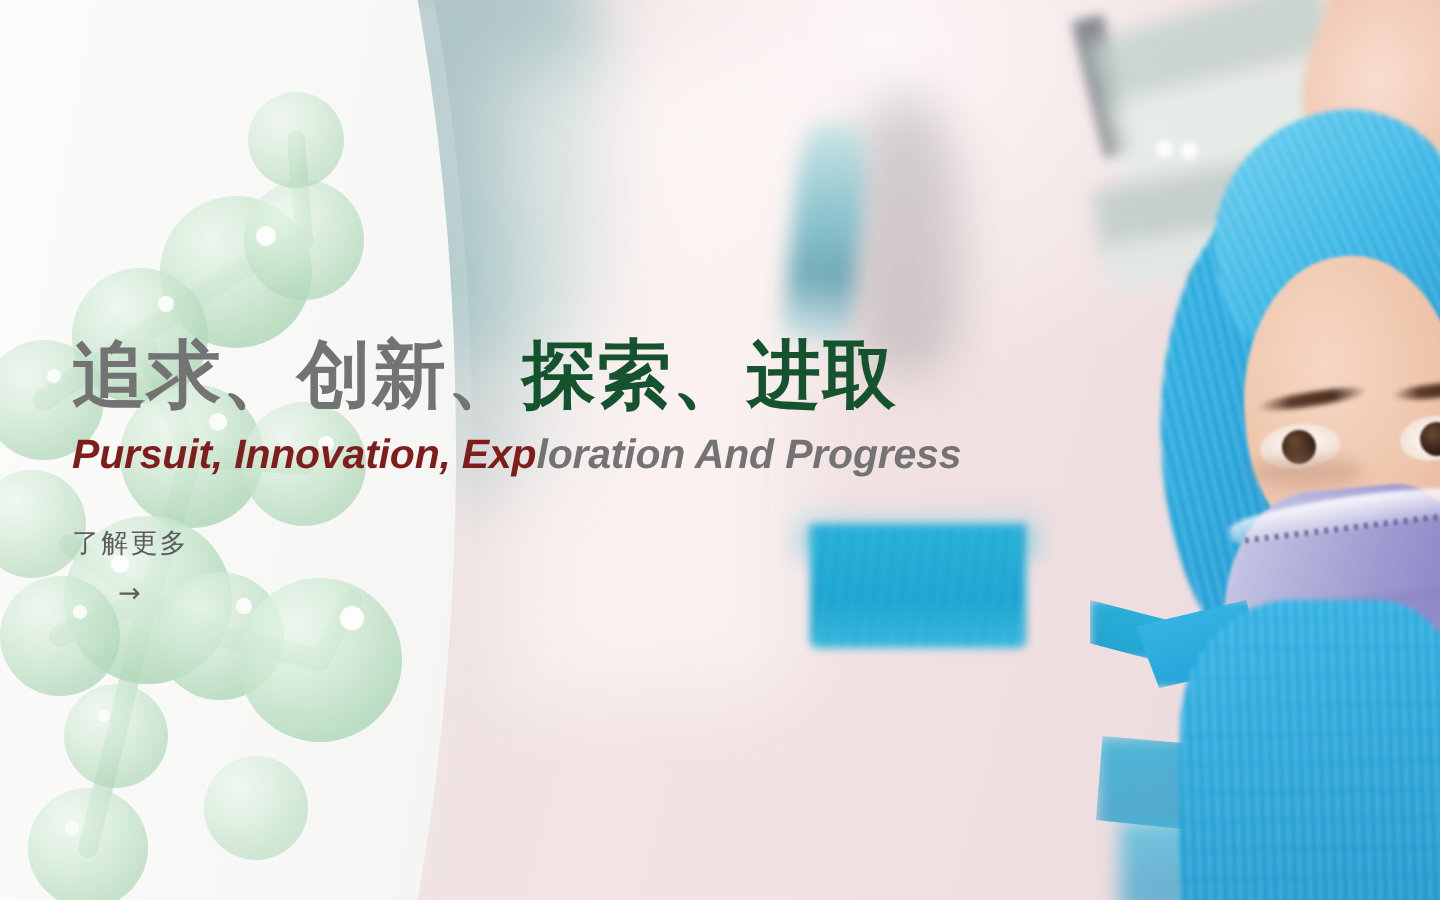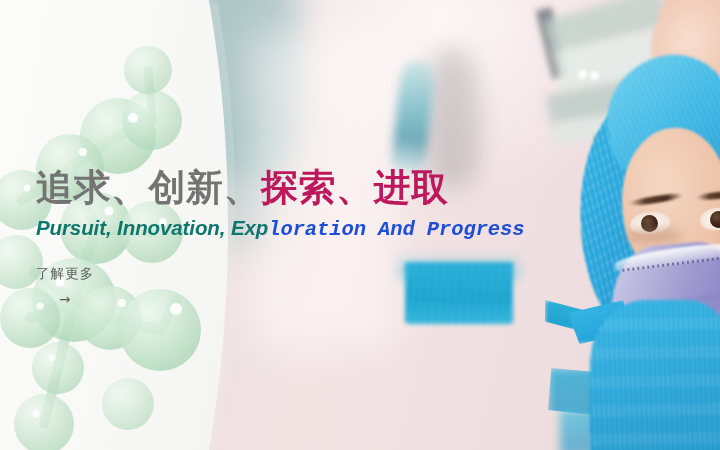--- a/index.html
+++ b/index.html
@@ -279,33 +279,33 @@
   .headline {
     margin: 0;
     font-size: 37px;
     line-height: 1.06;
     font-weight: 700;
     letter-spacing: 0.5px;
     white-space: nowrap;
     font-family: "DejaVu Sans", "Liberation Sans", sans-serif;
   }
   .headline .seg-red { color: #737373; }
-  .headline .seg-grey { color: #be185d; }
+  .headline .seg-grey { color: #14532d; }
   .subhead {
     margin: 10px 0 0 0;
     font-size: 20.5px;
     font-weight: 700;
     font-style: italic;
     letter-spacing: -0.1px;
     white-space: nowrap;
     line-height: 1.1;
     font-family: "Liberation Sans", "DejaVu Sans", sans-serif;
   }
-  .subhead .seg-red { color: #0f766e; }
-  .subhead .seg-grey { color: #1d4ed8; font-family: Liberation Mono, monospace; }
+  .subhead .seg-red { color: #7f1d1d; }
+  .subhead .seg-grey { color: #737373; }
 
   .more-link {
     display: inline-flex;
     align-items: center;
     gap: 10px;
     margin-top: 23px;
     color: #5d5d5f;
     font-size: 13.5px;
     letter-spacing: 1.1px;
     text-decoration: none;

